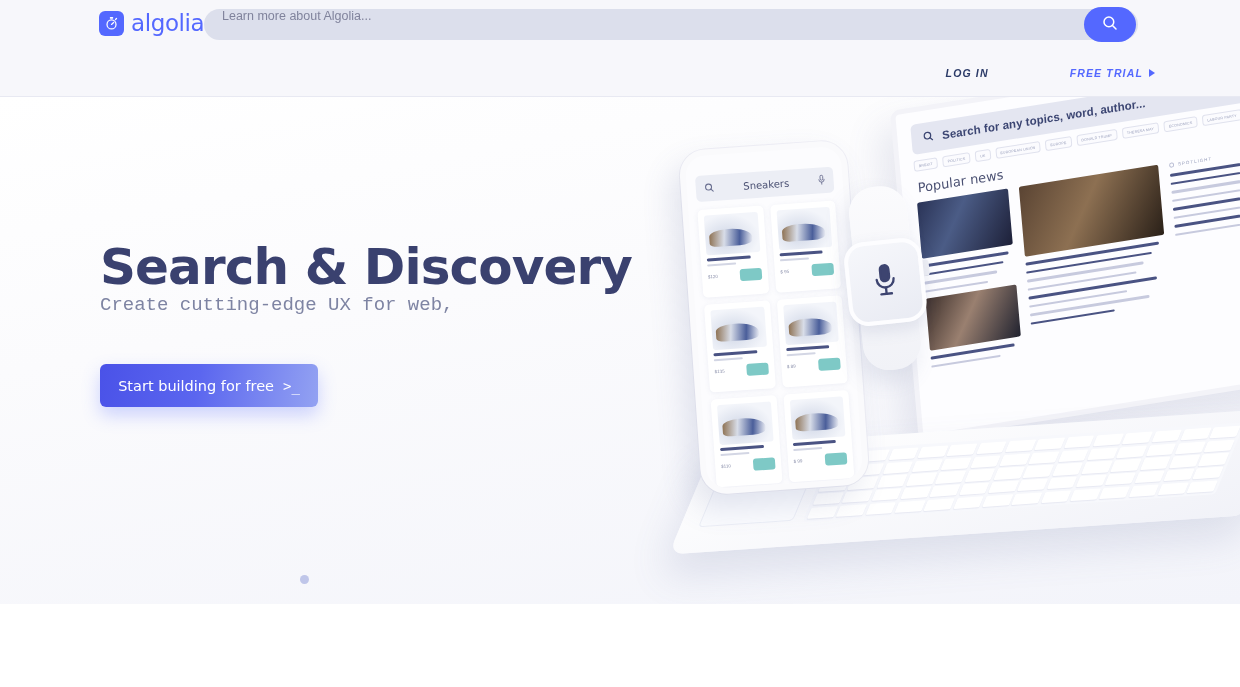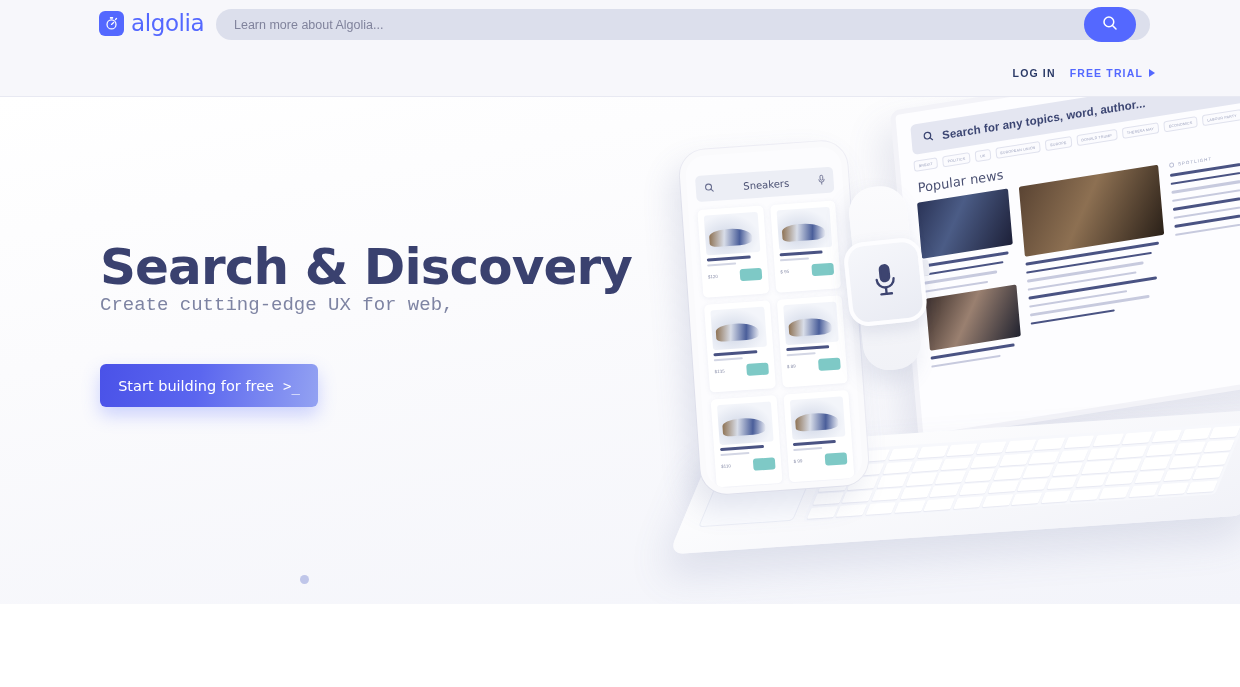--- a/index.html
+++ b/index.html
@@ -30,24 +30,24 @@
     background: #5468ff;
     display: flex; align-items: center; justify-content: center;
   }
   .logo-text {
     font-size: 23px; color: #5468ff; letter-spacing: -0.4px;
     font-weight: 400; line-height: 1;
     font-family: "DejaVu Sans", sans-serif;
   }
 
   .searchbar {
-    position: absolute; left: 216px; top: 9px;
+    position: absolute; left: 204px; top: 9px;
     width: 934px; height: 31px;
     background: #dcdfec; border-radius: 16px;
-    display: flex; align-items: center;
+    display: flex; align-items: flex-start;
   }
   .search-input {
     border: none; outline: none; background: transparent;
     margin-left: 18px; width: 800px;
     font-size: 12.5px; color: #6b6f8c;
     font-family: "Liberation Sans", sans-serif;
   }
   .search-input::placeholder { color: #80839c; }
   .search-btn {
     position: absolute; left: 1084px; top: 7px;
@@ -58,29 +58,29 @@
 
   .nav {
     position: absolute; top: 58px; left: 0; width: 1240px; height: 38px;
   }
   .nav-left {
     position: absolute; left: 99px; top: 9px;
     display: flex; align-items: center; gap: 36px;
   }
   .nav-right {
     position: absolute; right: 85px; top: 9px;
-    display: flex; align-items: flex-start; gap: 14px;
+    display: flex; align-items: flex-start; gap: 42px; font-style: italic;
   }
   .nav-item {
     font-size: 10.5px; font-weight: bold; letter-spacing: 1.15px;
     color: #3a4570; text-transform: uppercase; cursor: pointer;
     white-space: nowrap;
   }
   .nav-item.login { color: #2b3a67; }
-  .nav-item.trial { color: #5468ff; display: flex; align-items: center; gap: 6px; }
+  .nav-item.trial { color: #5468ff; display: flex; align-items: center; gap: 6px; margin-left: 39px; }
   .tri {
     width: 0; height: 0;
     border-left: 6px solid #5468ff;
     border-top: 4px solid transparent;
     border-bottom: 4px solid transparent;
   }
 
   
   .hero {
     position: absolute; top: 97px; left: 0; width: 1240px; height: 507px;

